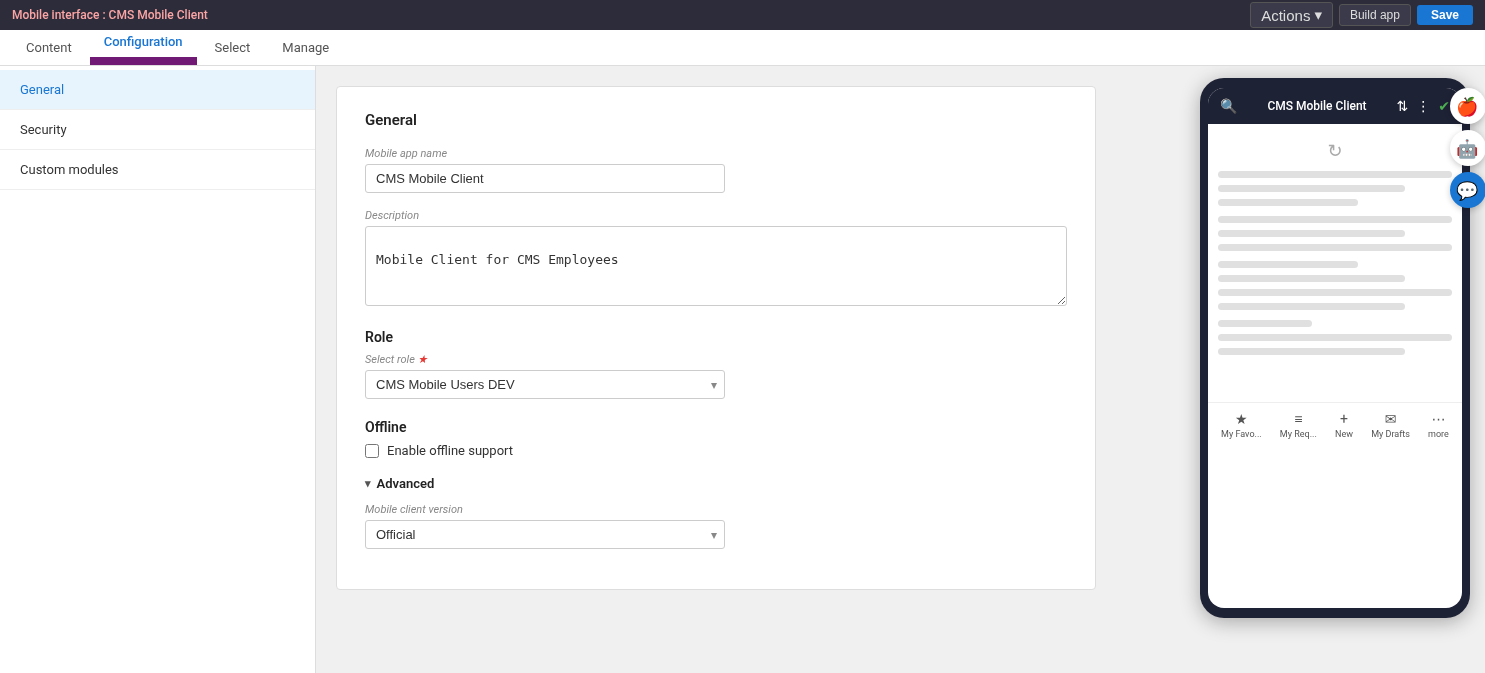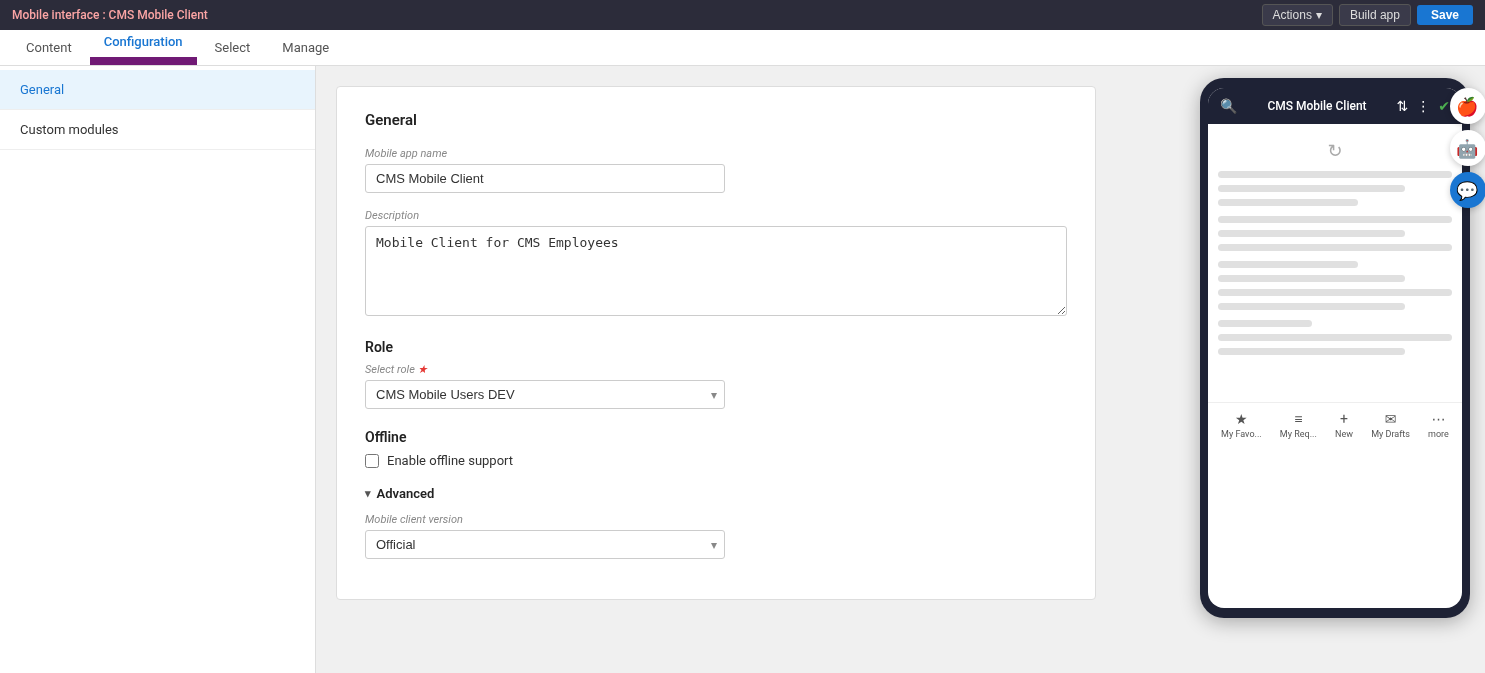--- a/index.html
+++ b/index.html
@@ -17,21 +17,21 @@
     }
     .topbar-title { flex: 1; }
     .topbar-title span { color: #fca5a5; font-weight: 500; }
     .topbar-actions { display: flex; gap: 6px; align-items: center; }
     .btn-actions {
       background: #3a3a4a;
       color: #ddd;
       border: 1px solid #555;
       border-radius: 3px;
       padding: 3px 10px;
-      font-size: 12px;
+      font-size: 15px;
       cursor: pointer;
       display: flex; align-items: center; gap: 4px;
     }
     .btn-build-app {
       background: #3a3a4a;
       color: #ddd;
       border: 1px solid #555;
       border-radius: 3px;
       padding: 3px 10px;
       font-size: 12px;
@@ -137,24 +137,24 @@
       padding: 6px 10px;
       font-size: 13px;
       color: #333;
       outline: none;
     }
     .field-textarea {
       width: 100%;
       max-width: 720px;
       border: 1px solid #ccc;
       border-radius: 3px;
-      padding: 8px 10px;
+      padding: 25px 10px;
       font-size: 13px;
       color: #333;
-      height: 90px;
+      height: 80px;
       resize: vertical;
       outline: none;
     }
     .field-select-wrap {
       position: relative;
       display: inline-block;
       max-width: 360px;
       width: 100%;
     }
     .field-select {
@@ -348,20 +348,23 @@
   <div class="tab">
     <span>Manage</span>
   </div>
 </div>
 
 <div class="main-layout">
 
   <div class="sidebar">
     <div class="sidebar-item active">
       <span>General</span>
+    </div>
+    <div class="sidebar-item">
+      <span>Security</span>
     </div>
     <div class="sidebar-item">
       <span>Custom modules</span>
     </div>
   </div>
 
   <div class="content-area">
     <div class="form-panel">
 
       <div class="section-title">General</div>

